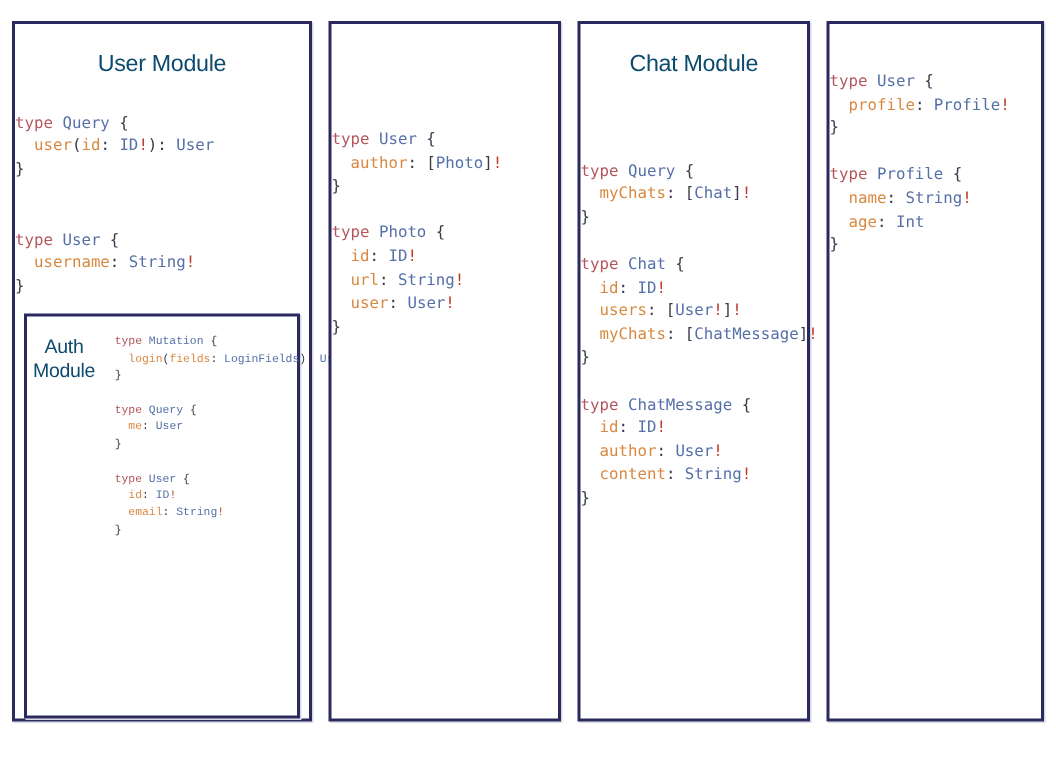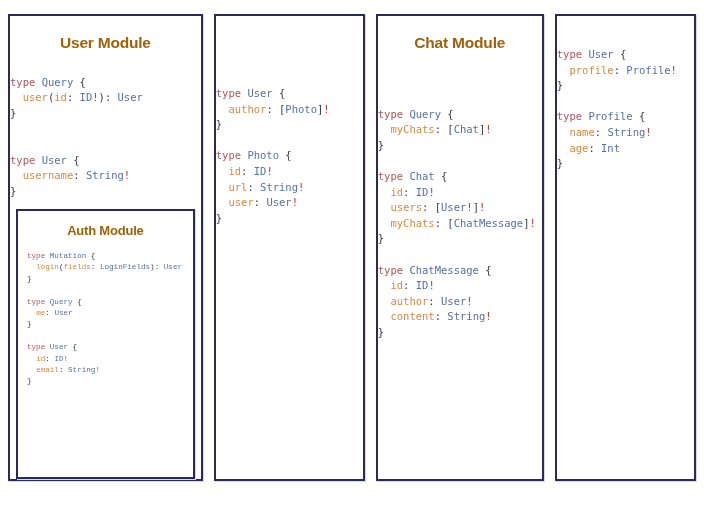--- a/index.html
+++ b/index.html
@@ -40,27 +40,27 @@
     border: 2px solid #2a2a5e;
     box-sizing: border-box;
     position: relative;
     display: flex;
     flex-direction: column;
     box-shadow: 1px 1px 0 0 #d8d8e4;
   }
 
   .panel-user    { width: 200px; }
   .panel-gallery { width: 155px; }
-  .panel-chat    { width: 168px; }
+  .panel-chat    { width: 155px; }
   .panel-profile { width: 145px; }
 
   .panel-title {
     font-size: 15.5px;
-    font-weight: bold;
-    color: #a16207;
+    font-weight: normal;
+    color: #0c4a6e;
     text-align: center;
     letter-spacing: -0.2px;
     margin: 0;
     padding: 18px 4px 0 4px;
     line-height: 1.2;
   }
 
   .code {
     font-family: "DejaVu Sans Mono", "Liberation Mono", monospace;
     font-size: 10.5px;
@@ -85,21 +85,21 @@
   .t-punc  { color: #3a3a4a; }   
 
   
   .subpanel {
     border: 2px solid #2a2a5e;
     background: #ffffff;
     box-sizing: border-box;
     margin: 10px 6px 0 6px;
     flex: 1 1 auto;
     display: flex;
-    flex-direction: column;
+    flex-direction: row;
     box-shadow: 1px 1px 0 0 #d8d8e4;
   }
   .subpanel .panel-title {
     font-size: 13px;
     padding-top: 12px;
   }
   .code-auth {
     font-size: 7.6px;
     line-height: 11.4px;
     padding: 0 5px 0 9px;

